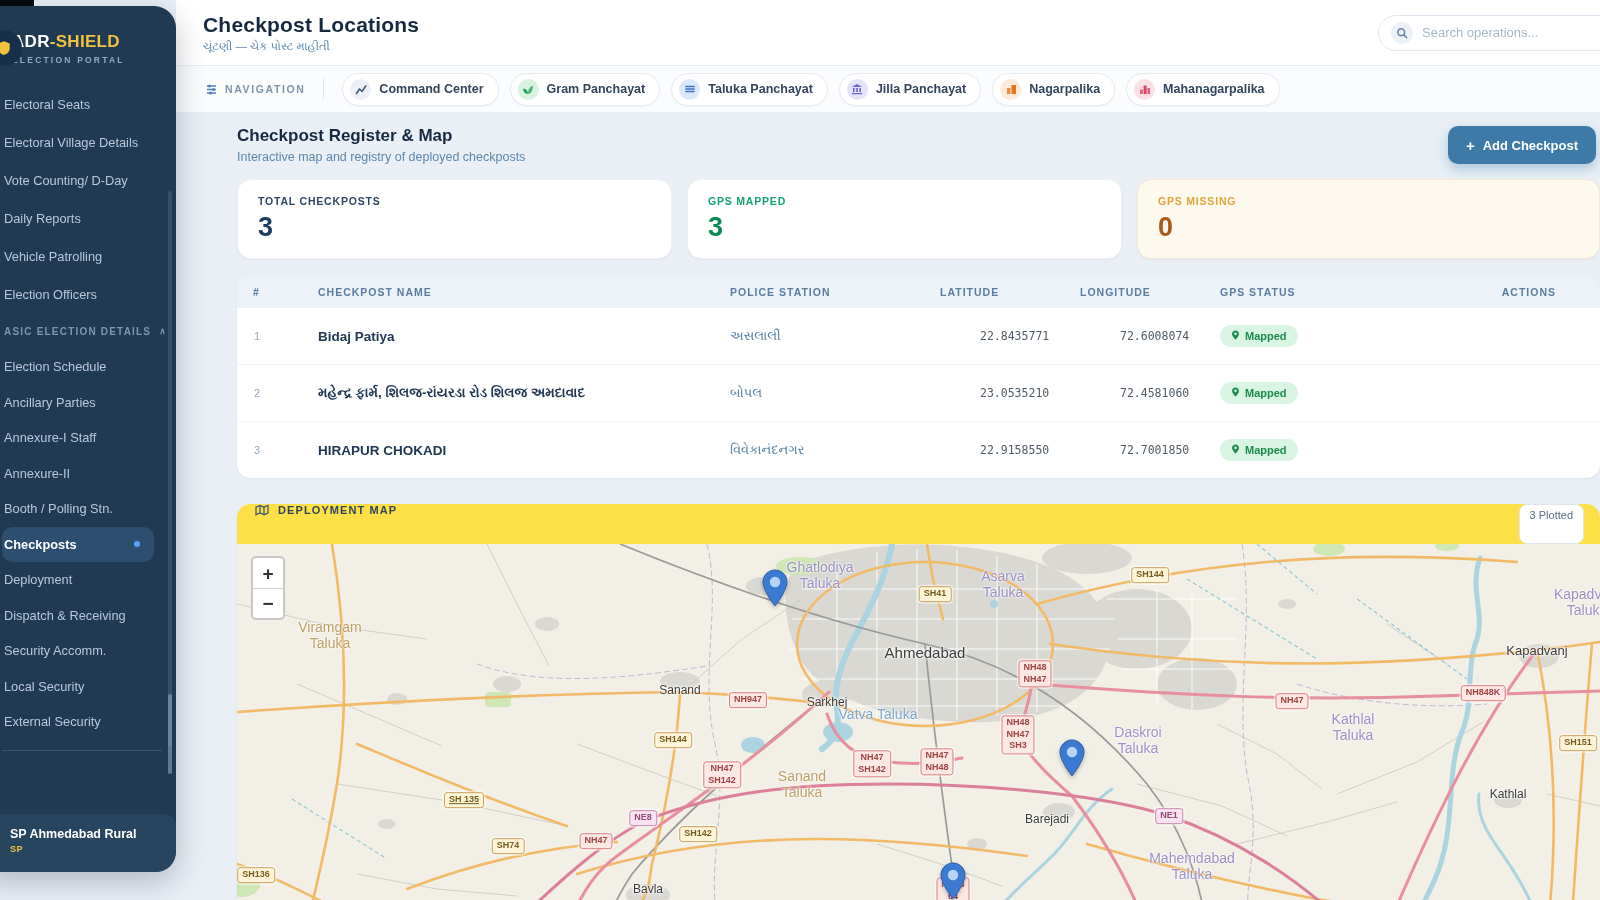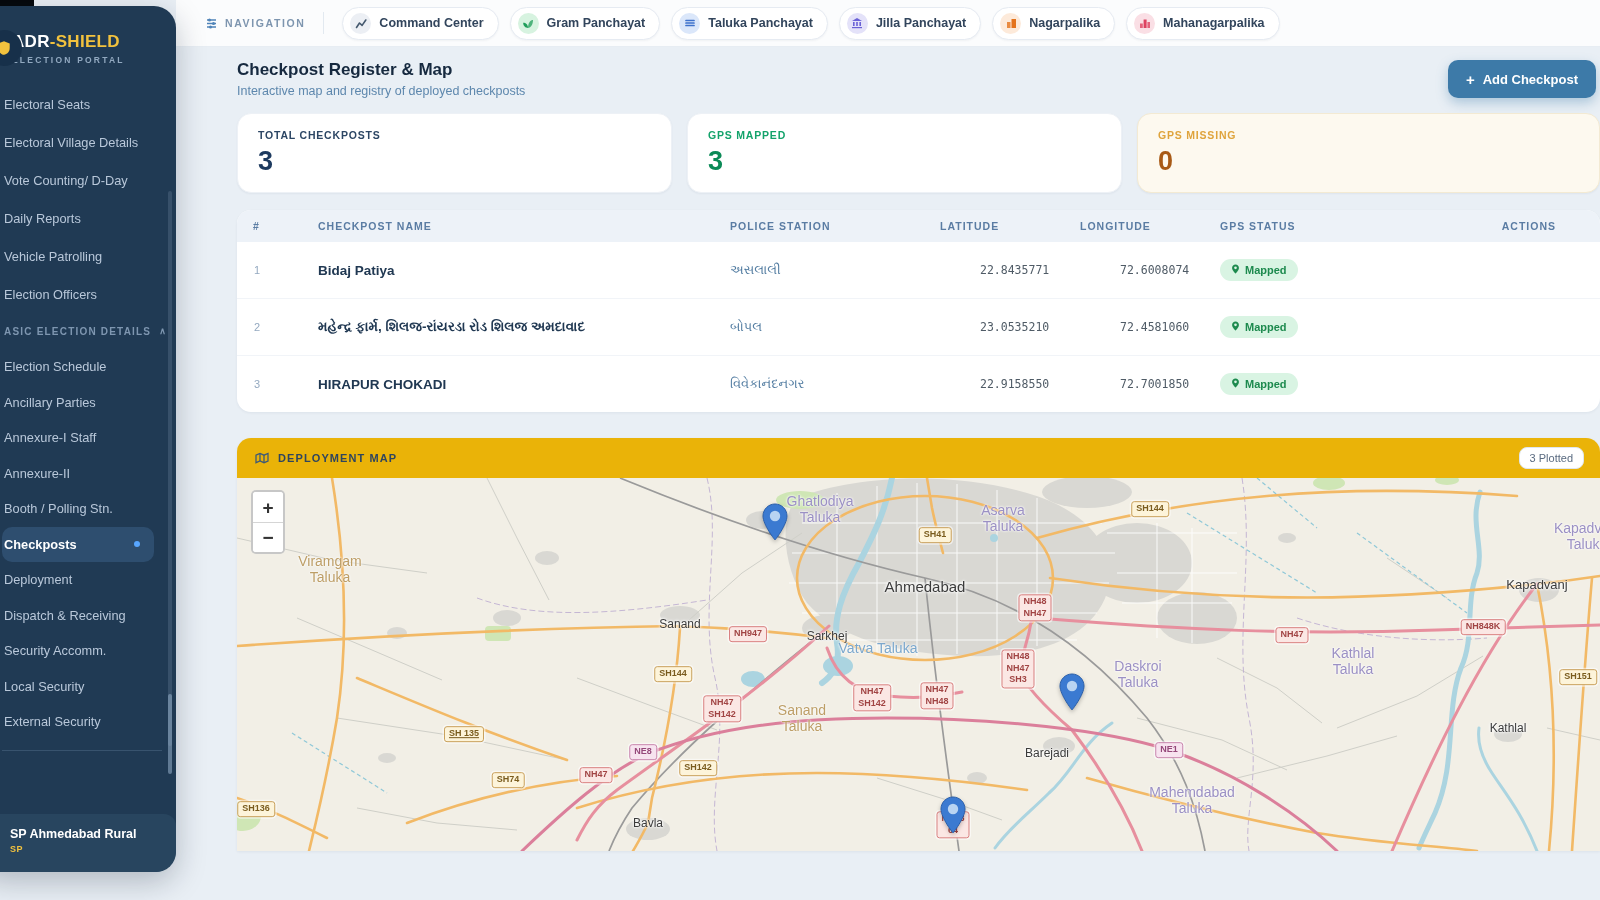--- a/index.html
+++ b/index.html
@@ -78,21 +78,21 @@
   .t-row { padding:17px 0; border-top:1px solid #f1f4f8; }
   .t-row:first-child { border-top:none; }
   .r-num { padding-left:17px; font-size:11px; color:#94a9c0; }
   .r-name { font-size:13.5px; font-weight:bold; color:#203852; padding-right:14px; }
   .r-station { font-size:13px; color:#527ca1; }
   .r-geo { font-family:"DejaVu Sans Mono", monospace; font-size:11.5px; color:#4f5b66;margin-left:40px; }
   .badge-mapped { display:inline-flex; align-items:center; gap:5px; background:#d9f4e3; color:#1d8a4e;
     font-size:11px; font-weight:bold; border-radius:12px; padding:5px 11px; }
 
   .map-card { margin-top:26px; border-radius:14px 14px 0 0; overflow:hidden; box-shadow:0 1px 3px rgba(20,40,70,.06); }
-  .map-head { height:40px; background:#eab308; display:flex; align-items:center; padding:0 16px 0 18px; }
+  .map-head { height:40px; background:#fde047; display:flex; padding:0 16px 0 18px; }
   .map-head .lbl { font-size:11px; font-weight:800; letter-spacing:1.1px; color:#2f455e; margin-left:9px; }
   .plotted { margin-left:auto; background:#fff; border:1px solid #dfe6ee; border-radius:8px; font-size:11px; color:#5a6b80; padding:4px 10px; }
   .map-body { position:relative; height:373px; background:#f2efe6; overflow:hidden; }
   .map-body svg.basemap { position:absolute; left:0; top:0; }
   #map-labels { position:absolute; inset:0; }
   .town { position:absolute; transform:translate(-50%,-50%); color:#3b3b3b; font-weight:500; white-space:nowrap;
     text-shadow:0 0 2px #fff,0 0 3px #fff,0 0 4px #fff;text-align:right; }
   .taluka { position:absolute; transform:translate(-50%,-50%); font-size:14px; text-align:center;
     line-height:1.15; white-space:pre; text-shadow:0 0 2px #fff,0 0 3px #fff; }
   .shield { position:absolute; transform:translate(-50%,-50%); text-align:center; border-radius:3px; padding:1px 4px;
@@ -153,20 +153,35 @@
     <div class="sb-divider"></div>
     <div class="sb-footer">
       <div class="sb-user">SP Ahmedabad Rural</div>
       <div class="sb-role">SP</div>
     </div>
     <div class="sb-track"></div>
     <div class="sb-thumb"></div>
   </aside>
 
   <main>
+    <header class="topbar">
+      <div>
+        <div class="page-title">Checkpost Locations</div>
+        <div class="page-sub">ચૂંટણી — ચેક પોસ્ટ માહીતી</div>
+      </div>
+      <div class="search-pill">
+        <span class="search-ic">
+          <svg width="12" height="12" viewBox="0 0 12 12">
+              <circle cx="5.2" cy="5.2" r="3.4" fill="none" stroke="#64819e" stroke-width="1.5"></circle>
+              <path d="M7.9 7.9l2.8 2.8" stroke="#64819e" stroke-width="1.5" stroke-linecap="round"></path>
+            </svg>
+        </span>
+        <input type="text" placeholder="Search operations..." style="">
+      </div>
+    </header>
 
     <nav class="pillbar">
       <span class="nav-label">
         <svg width="13" height="13" viewBox="0 0 13 13">
             <path d="M2 3h9M2 6.5h9M2 10h9" stroke="#4f83b8" stroke-width="1.3"></path>
             <circle cx="4.5" cy="3" r="1.5" fill="#4f83b8"></circle>
             <circle cx="8.5" cy="6.5" r="1.5" fill="#4f83b8"></circle>
             <circle cx="5.5" cy="10" r="1.5" fill="#4f83b8"></circle>
           </svg>
         <span>NAVIGATION</span>
@@ -459,21 +474,21 @@
               <div class="taluka" style="left: 565px; top: 240px; color: rgb(189, 158, 102);">Sanand
 Taluka</div>
               <div class="taluka" style="left: 901px; top: 196px; color: rgb(155, 144, 196);">Daskroi
 Taluka</div>
               <div class="taluka" style="left: 1116px; top: 183px; color: rgb(155, 144, 196);">Kathlal
 Taluka</div>
               <div class="taluka" style="left: 955px; top: 322px; color: rgb(155, 144, 196);">Mahemdabad
 Taluka</div>
               <div class="taluka" style="left: 1350px; top: 58px; color: rgb(155, 144, 196);">Kapadvanj
 Taluka</div>
-              <div class="shield sh" style="left: 698px; top: 57px;">SH41</div>
+              <div class="shield sh" style="left: 698px; top: 50px;">SH41</div>
               <div class="shield sh" style="left: 913px; top: 31px;">SH144</div>
               <div class="shield nh" style="left: 798px; top: 130px;">NH48
 NH47</div>
               <div class="shield nh" style="left: 511px; top: 156px;">NH947</div>
               <div class="shield sh" style="left: 436px; top: 196px;">SH144</div>
               <div class="shield nh" style="left: 781px; top: 191px;">NH48
 NH47
 SH3</div>
               <div class="shield nh" style="left: 635px; top: 220px;">NH47
 SH142</div>

